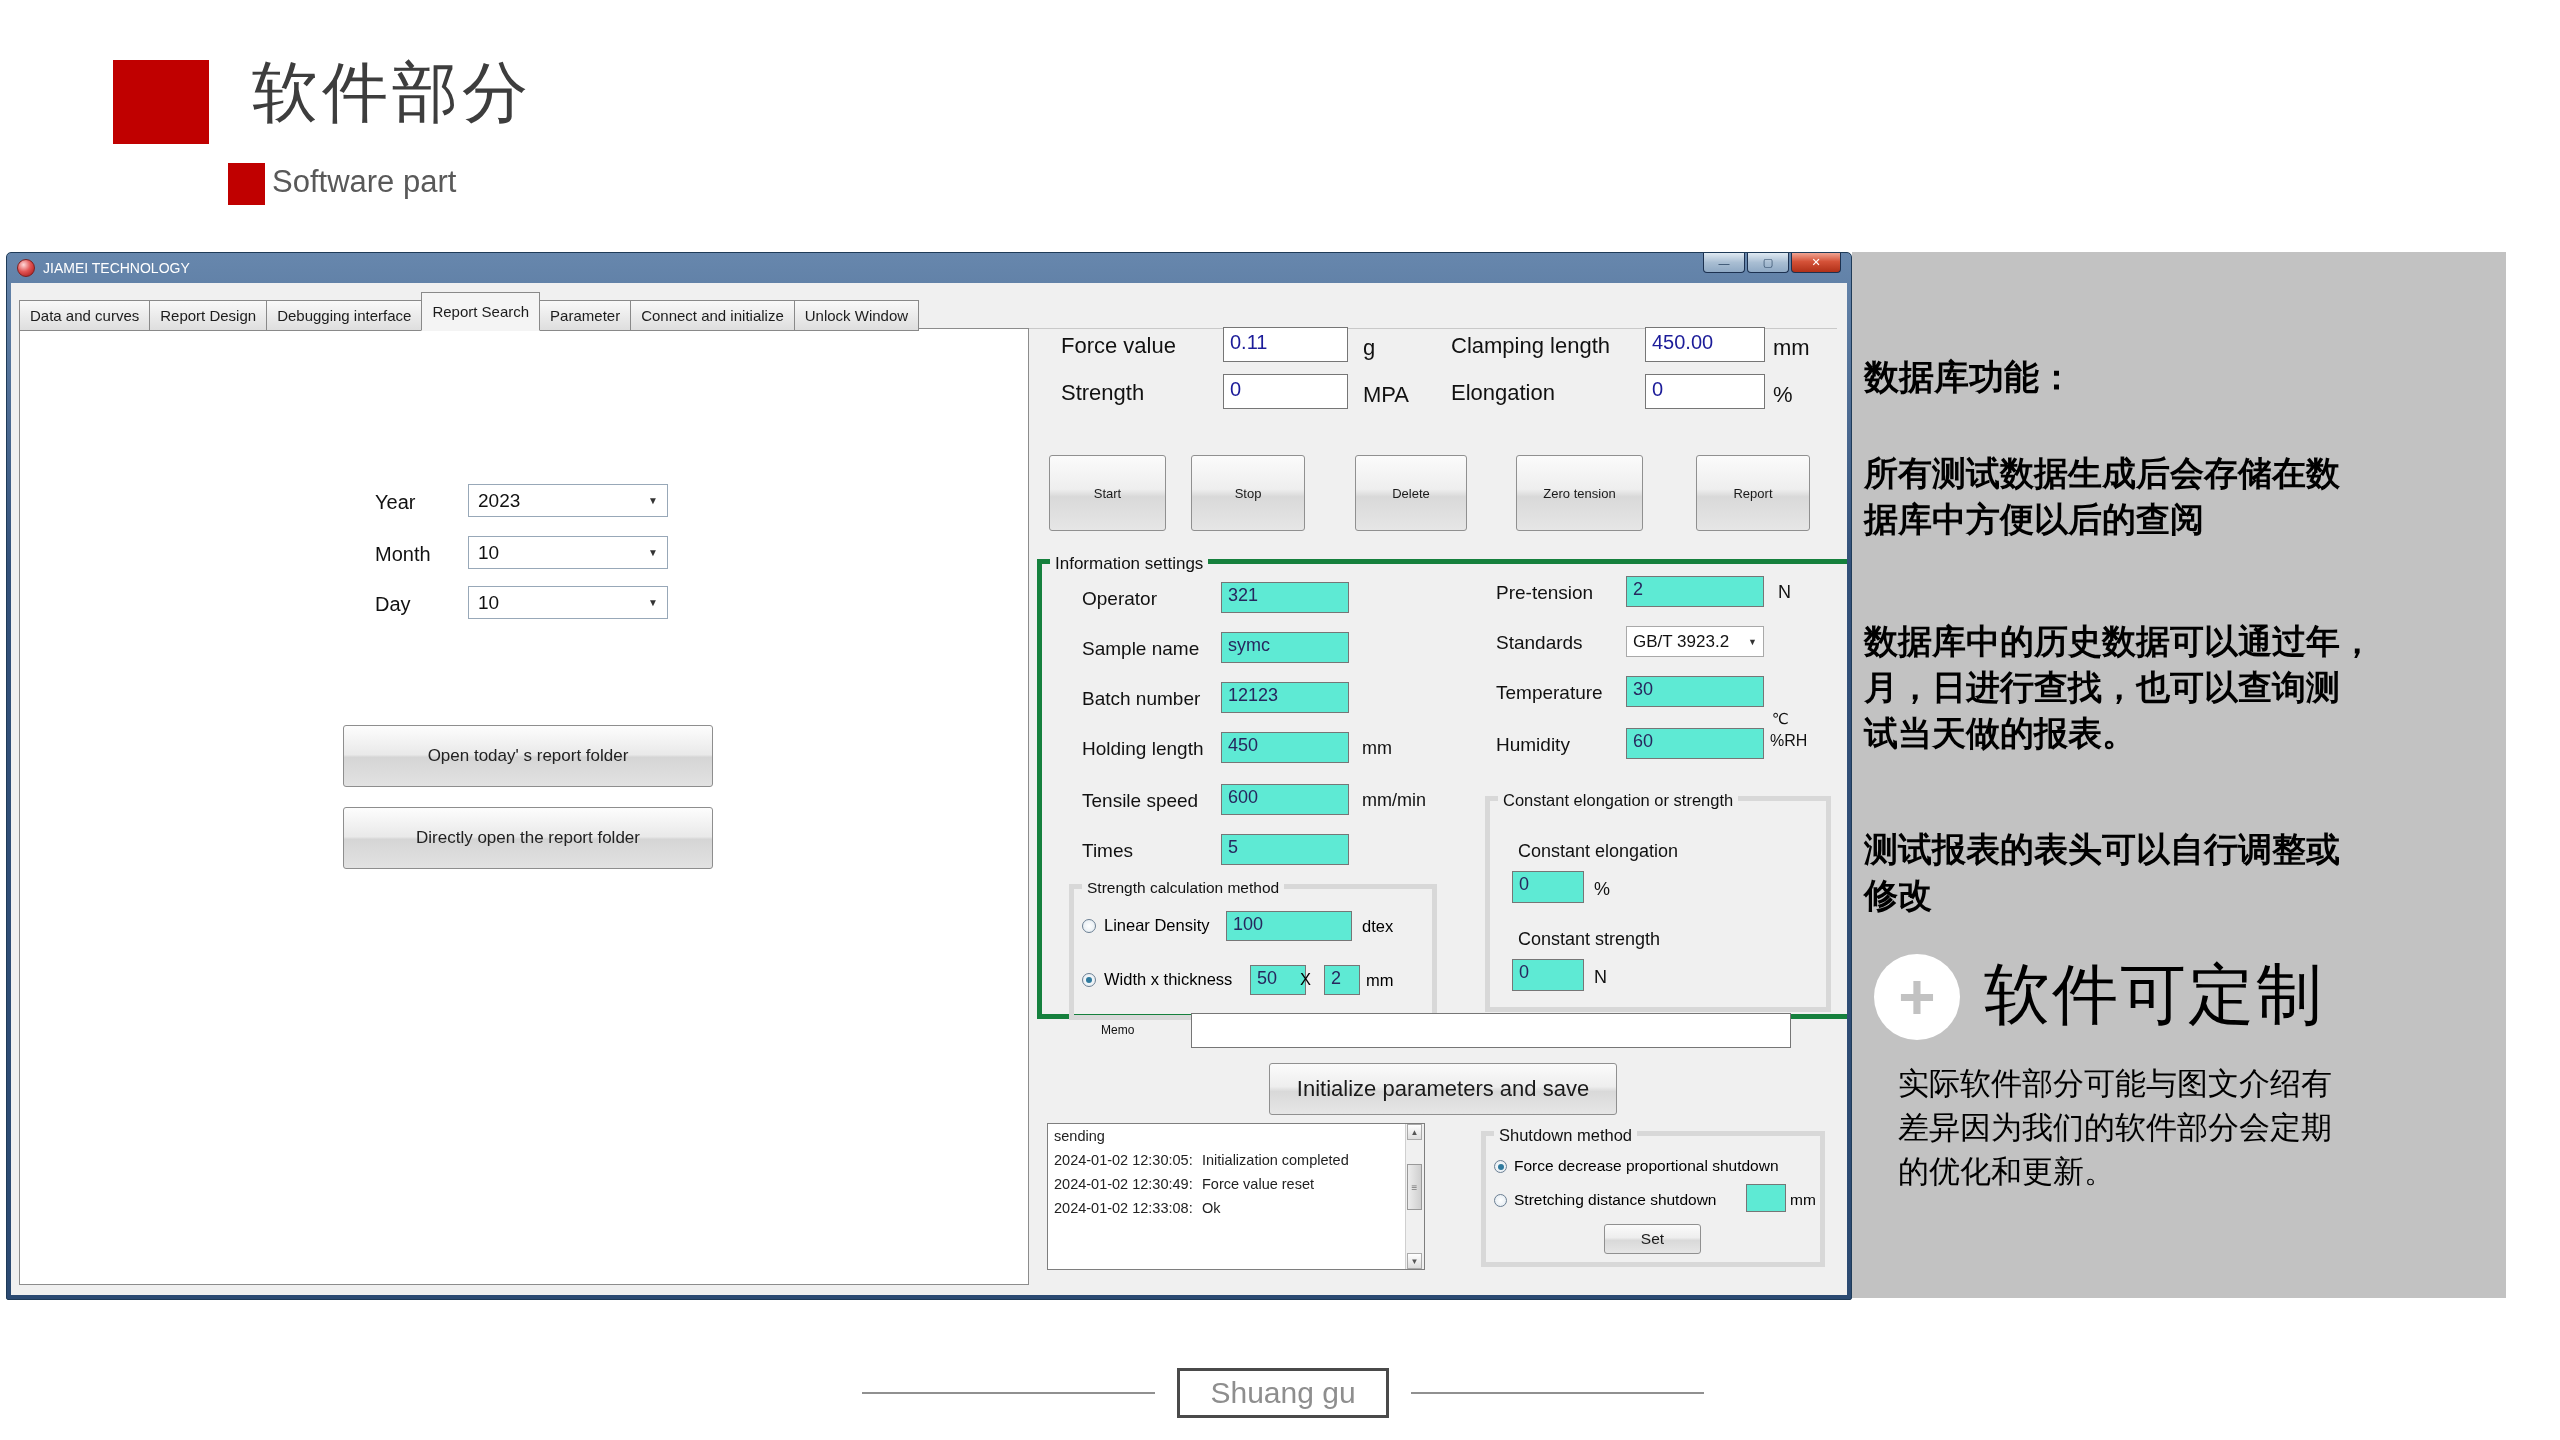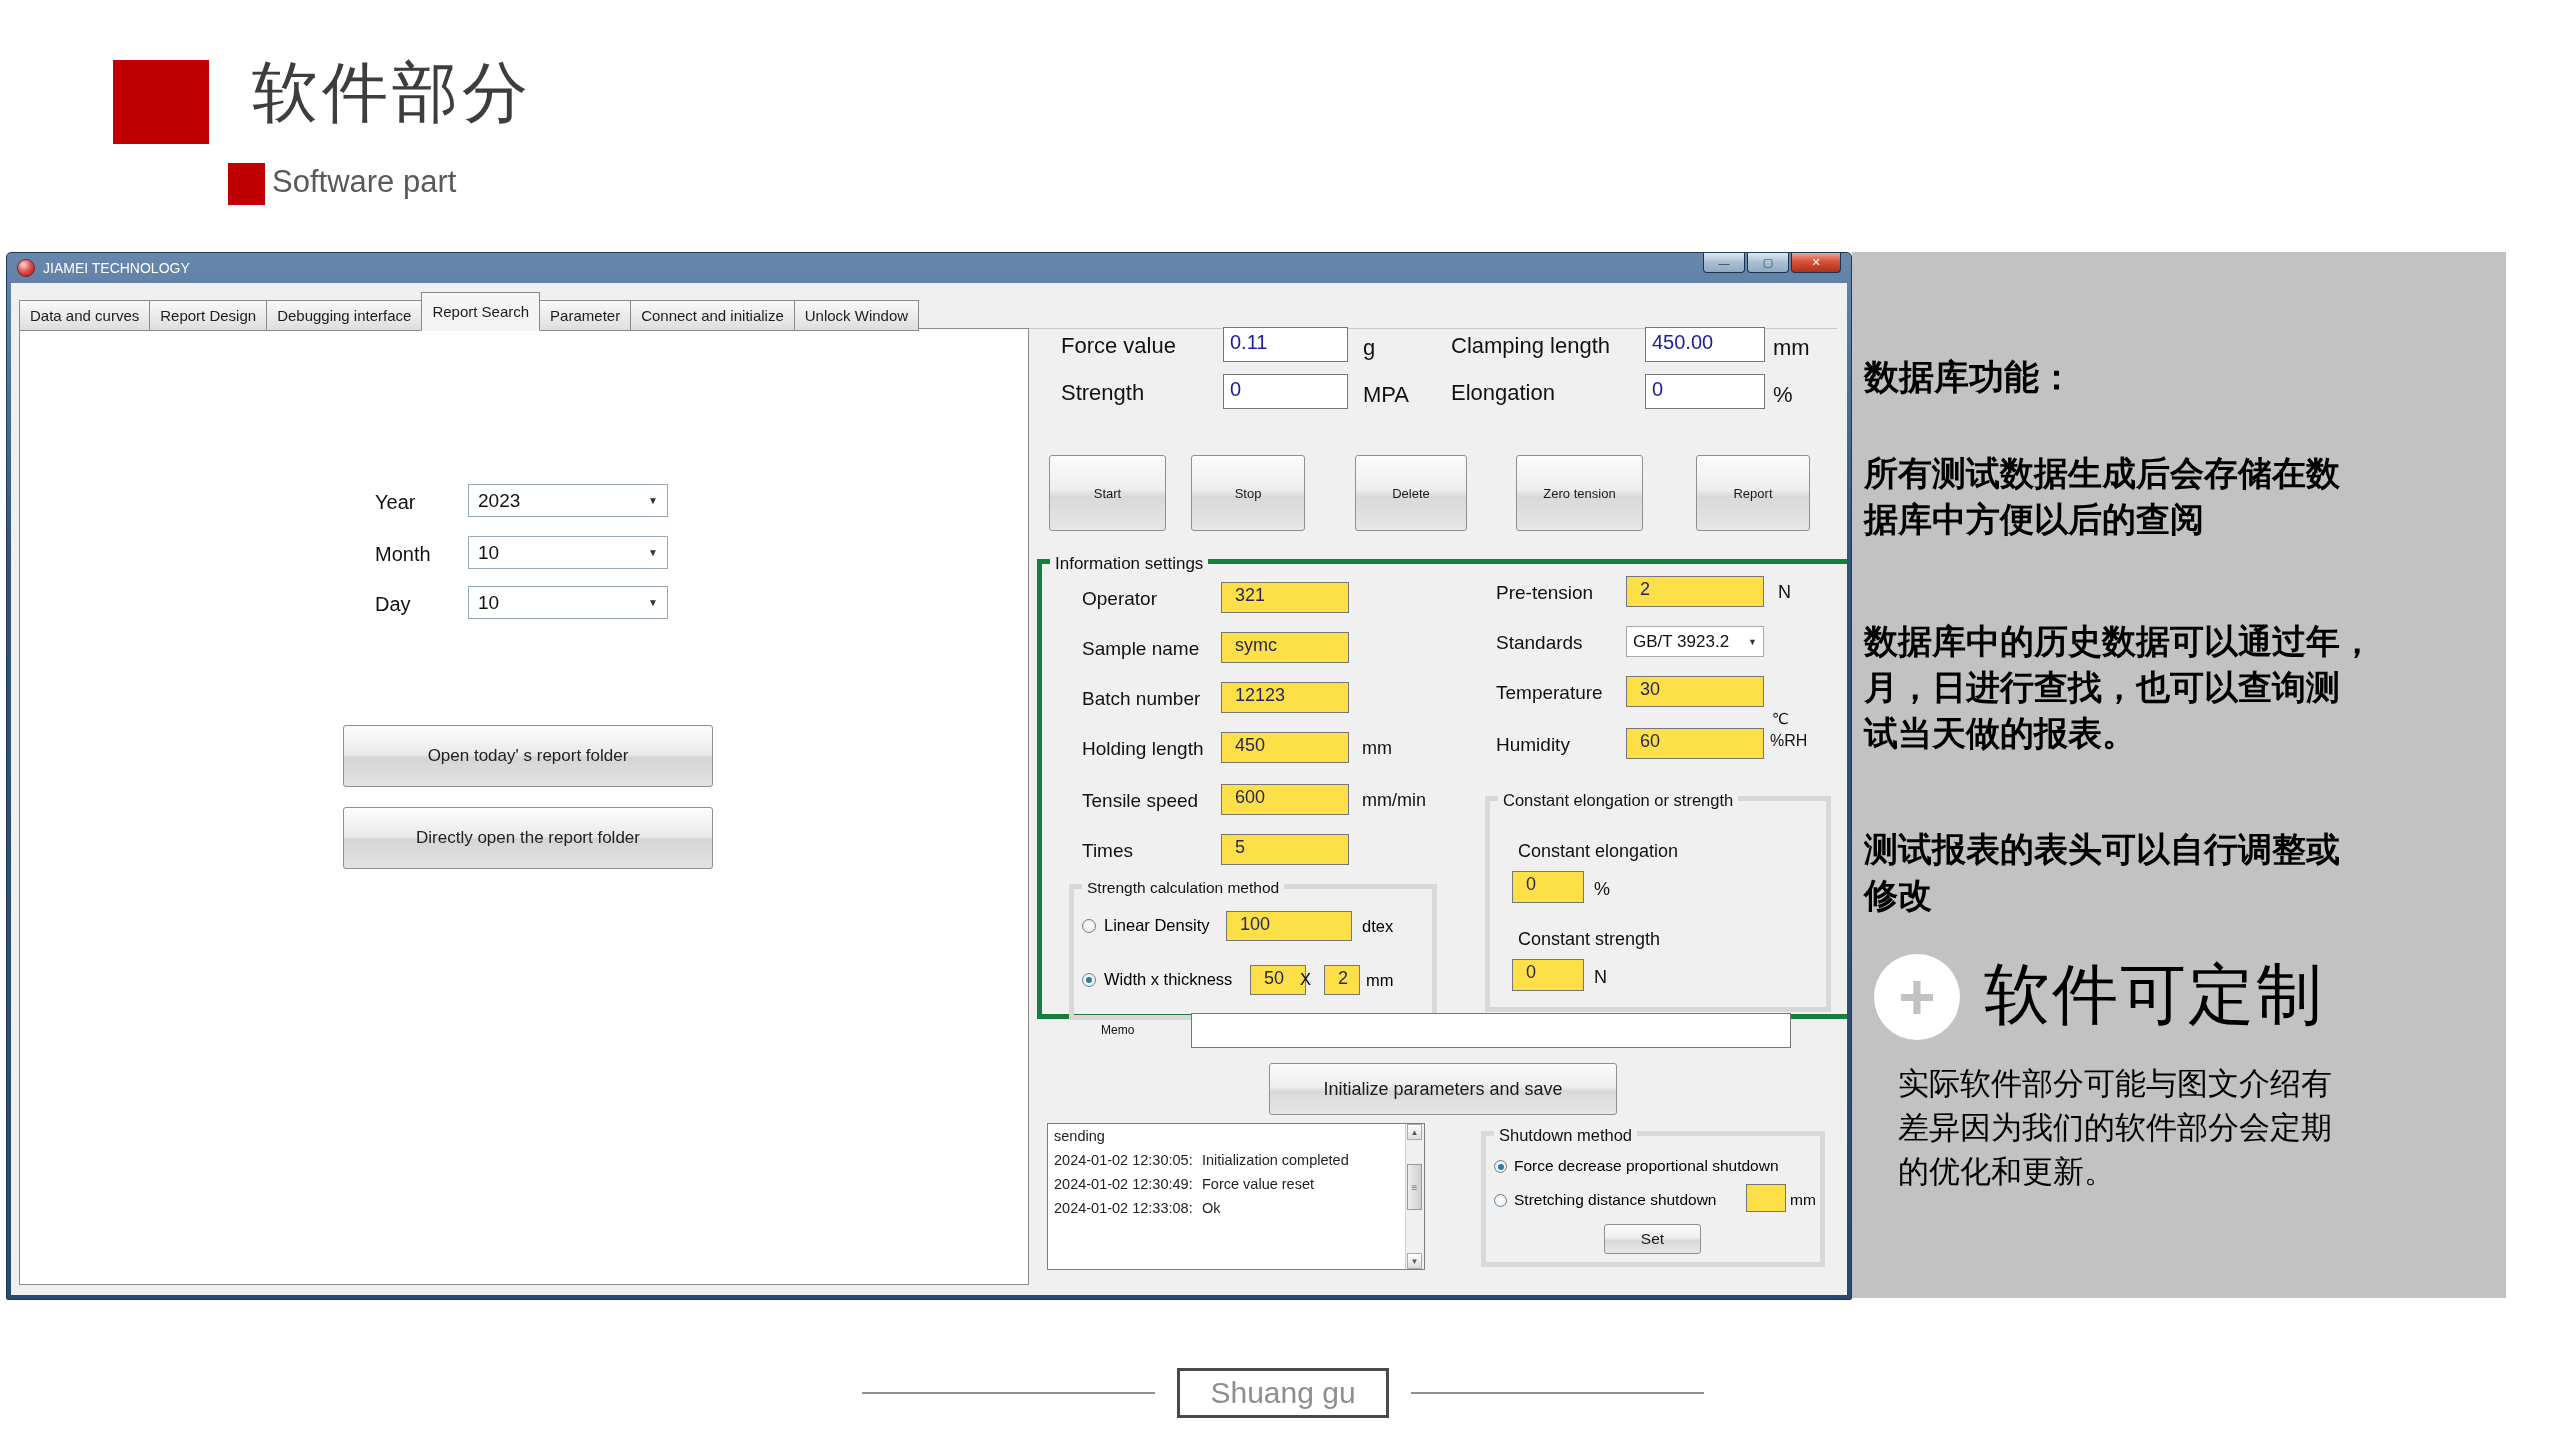--- a/index.html
+++ b/index.html
@@ -42,31 +42,31 @@
 
   .m-lbl{position:absolute;font-size:22px;color:#111;white-space:nowrap}
   .m-unit{position:absolute;font-size:22px;color:#111;white-space:nowrap}
   .field{position:absolute;background:#fff;border:1px solid #767676;box-sizing:border-box;font-size:20px;color:#1c1c99;
     padding:3px 6px;white-space:nowrap;overflow:hidden}
   .abtn{position:absolute;top:172px;height:74px;display:flex;align-items:center;justify-content:center;font-size:13px;color:#1a1a1a;
     border:1px solid #909090;border-radius:3px;background:linear-gradient(#fbfbfb,#eeeeee 45%,#d9d9d9 55%,#e6e6e6)}
   .group{position:absolute;border:5px solid #15803d}
   .gtitle{position:absolute;top:-10px;left:8px;background:#f0f0f0;padding:0 5px;font-size:17px;color:#111;white-space:nowrap}
   .ilabel{position:absolute;font-size:19px;color:#111;white-space:nowrap}
-  .ifield{position:absolute;background:#fde047;border:1px solid #767676;box-sizing:border-box;font-size:18px;color:#27275e;
-    padding:2px 13px;white-space:nowrap;overflow:hidden}
+  .ifield{position:absolute;background:#5eead4;border:1px solid #767676;box-sizing:border-box;font-size:18px;color:#27275e;
+    padding:2px 6px;white-space:nowrap;overflow:hidden}
   .iunit{position:absolute;font-size:18px;color:#111;white-space:nowrap}
   .combo2{position:absolute;background:#fff;border:1px solid #a9a9a9;box-sizing:border-box;display:flex;align-items:center;
     justify-content:space-between;padding:0 6px;font-size:17px;color:#111}
   .combo2 .arr{font-size:9px;color:#333}
   .radio{position:absolute;width:14px;height:14px;border-radius:50%;border:1px solid #6b7f93;box-sizing:border-box;
     background:radial-gradient(#fff,#dfe8ef)}
   .radio.on::after{content:"";display:block;width:6px;height:6px;margin:3px;border-radius:50%;background:#2f7a9e}
   .rlabel{position:absolute;font-size:16.5px;color:#000000;white-space:nowrap}
-  .btn2{position:absolute;display:flex;align-items:center;justify-content:center;font-size:18px;color:#1a1a1a;
+  .btn2{position:absolute;display:flex;align-items:center;justify-content:center;font-size:22px;color:#1a1a1a;
     border:1px solid #909090;border-radius:3px;background:linear-gradient(#fbfbfb,#eeeeee 45%,#d9d9d9 55%,#e6e6e6)}
 
   .logbox{position:absolute;left:1036px;top:840px;width:376px;height:145px;background:#fff;border:1px solid #7e7e7e;
     font-size:14.5px;color:#222;overflow:hidden}
   .log-line{padding:1px 6px;line-height:22px;white-space:nowrap}
   .log-time{display:inline-block;min-width:148px}
   .sbar{position:absolute;right:0;top:0;width:18px;bottom:0;background:#f0f0f0;border-left:1px solid #cfcfcf}
   .sb-btn{position:absolute;left:1px;width:15px;height:16px;display:flex;align-items:center;justify-content:center;
     background:linear-gradient(#fff,#ddd);border:1px solid #aaa;box-sizing:border-box;font-size:8px;color:#555}
   .sb-thumb{position:absolute;left:1px;top:40px;width:15px;height:46px;display:flex;align-items:center;justify-content:center;

